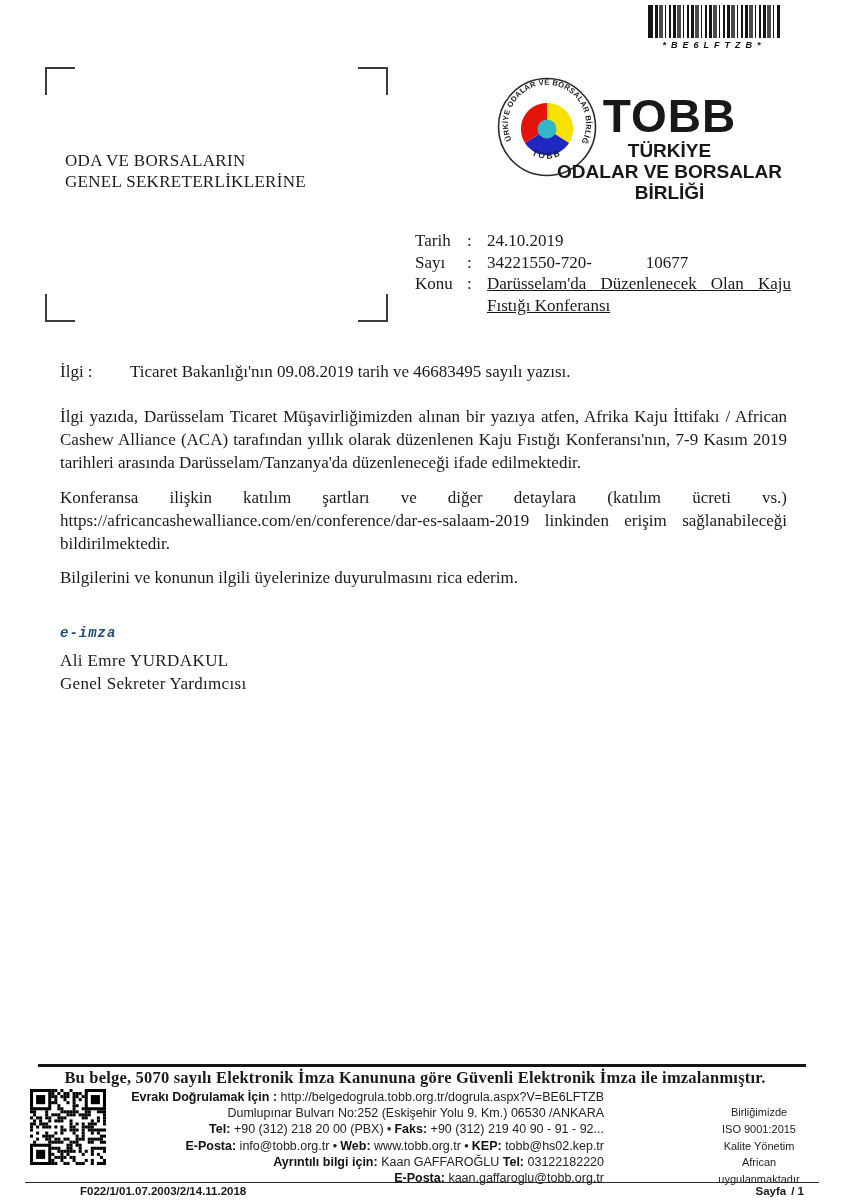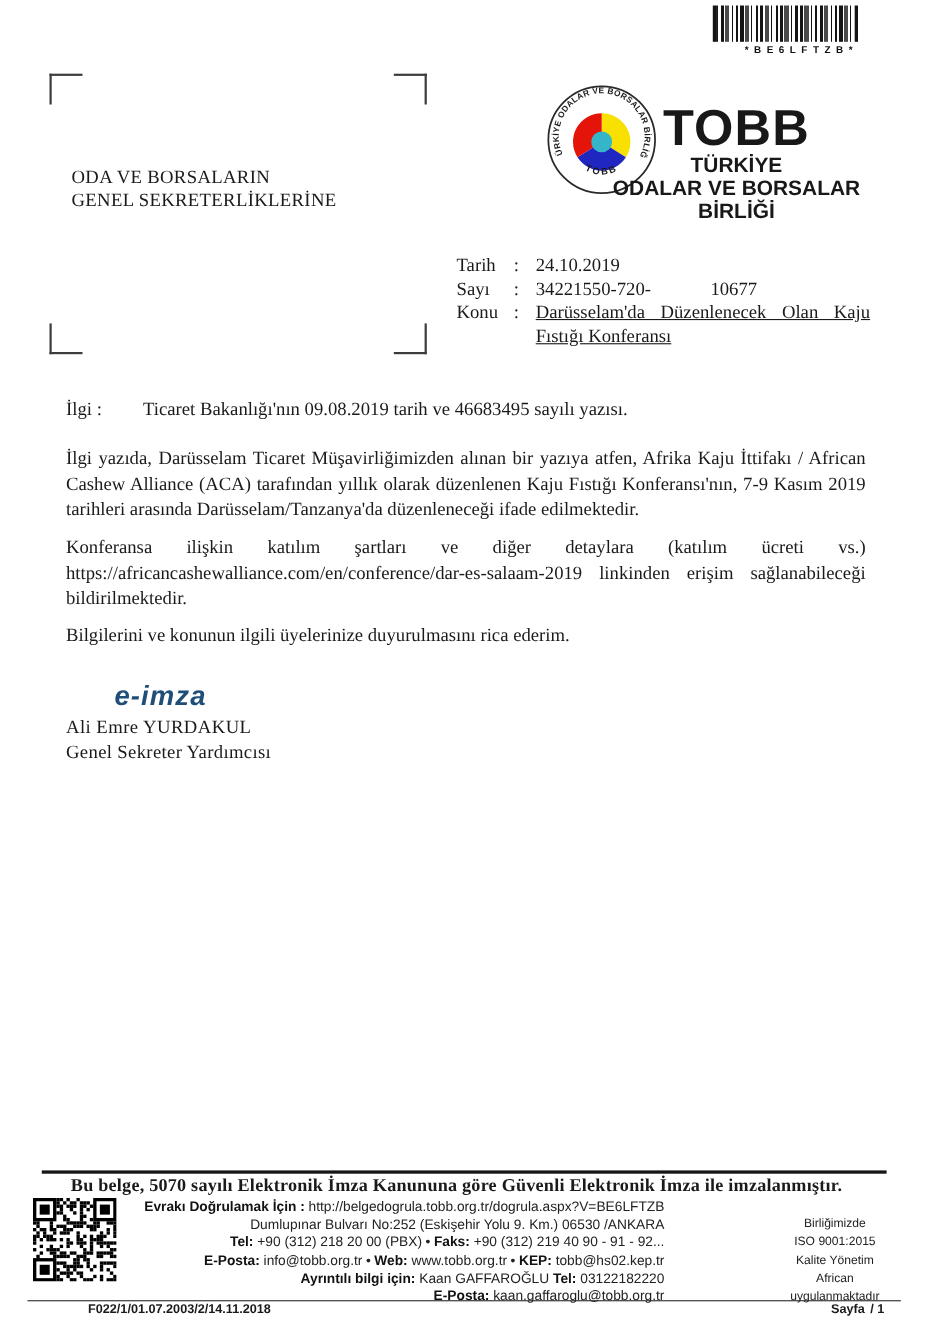--- a/index.html
+++ b/index.html
@@ -3,21 +3,21 @@
 <meta charset="utf-8">
 <style>
   * { margin:0; padding:0; box-sizing:border-box; }
   html,body { background:#888; }
   .page {
     position:relative; width:844px; height:1200px; margin:0 auto;
     background:#ffffff; overflow:hidden;
     font-family:"Liberation Serif", serif; color:#1a1a1a;
   }
   
-  .barcode-wrap { position:absolute; left:648px; top:5px; width:132px; text-align:right; }
+  .barcode-wrap { position:absolute; left:648px; top:5px; width:132px; text-align:center;font-style:italic; }
   .barcode-bars {
     width:132px; height:33px;
     background:repeating-linear-gradient(90deg,
       #141414 0 2px, #fff 2px 4px, #141414 4px 7px, #fff 7px 8px,
       #4a4a4a 8px 12px, #fff 12px 14px, #141414 14px 15px, #fff 15px 18px);
     border-left:3px solid #141414; border-right:3px solid #141414;
   }
   .barcode-text { margin-top:2px; font-family:"Liberation Sans", sans-serif;
     font-size:9px; font-weight:bold; letter-spacing:5px; color:#111; white-space:nowrap; }
   
@@ -44,22 +44,22 @@
   .subject-val { width:304px; text-align:justify;text-decoration:underline; }
   
   .body { position:absolute; left:60px; top:360px; width:727px; font-size:17px; line-height:23px; }
   .ref-line { display:flex; }
   .ref-label { width:70px; flex:none; }
   .para { text-align:justify; }
   .p1 { margin-top:22px; }
   .p2 { margin-top:12px; }
   .p3 { margin-top:11px; }
   .closing { margin-top:20px; }
-  .esign { margin-top:33px; font-family:Liberation Sans, sans-serif; font-style:italic; font-weight:bold;
-    font-size:25px; color:#1f4e79; letter-spacing:1px;margin-left:44px; }
+  .esign { margin-top:33px; font-family:Liberation Mono, monospace; font-style:italic; font-weight:bold;
+    font-size:14px; color:#1f4e79; letter-spacing:1px; }
   .signer-name { margin-top:4px; letter-spacing:.4px; }
   .signer-title { letter-spacing:.3px; }
   
   .footer-rule-top { position:absolute; left:38px; right:38px; top:1064px; border-top:3px solid #161616; }
   .legal { position:absolute; left:38px; right:52px; top:1068px; text-align:center;
     font-size:16.5px; font-weight:bold; letter-spacing:.2px; }
   .qr { position:absolute; left:30px; top:1089px; width:76px; height:76px; }
   .contact { position:absolute; left:124px; width:480px; top:1089px; text-align:right;
     font-family:"Liberation Sans", sans-serif; font-size:12.5px; line-height:16.2px; color:#222; }
   .contact b { color:#111; }

